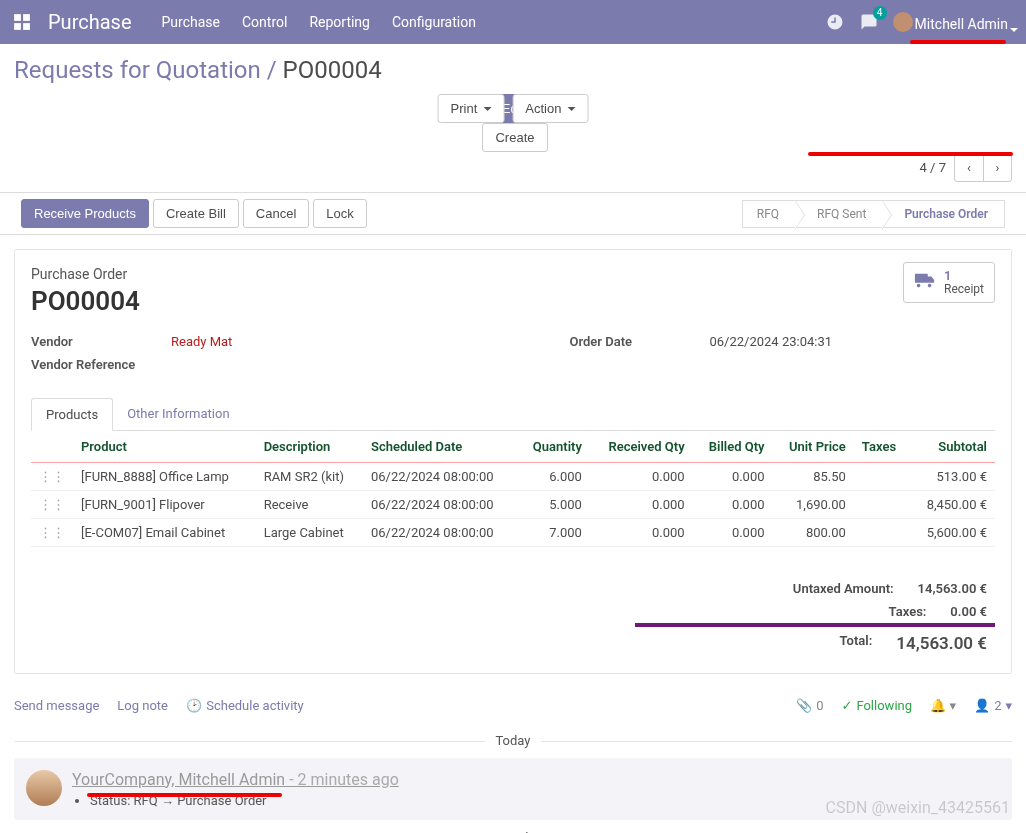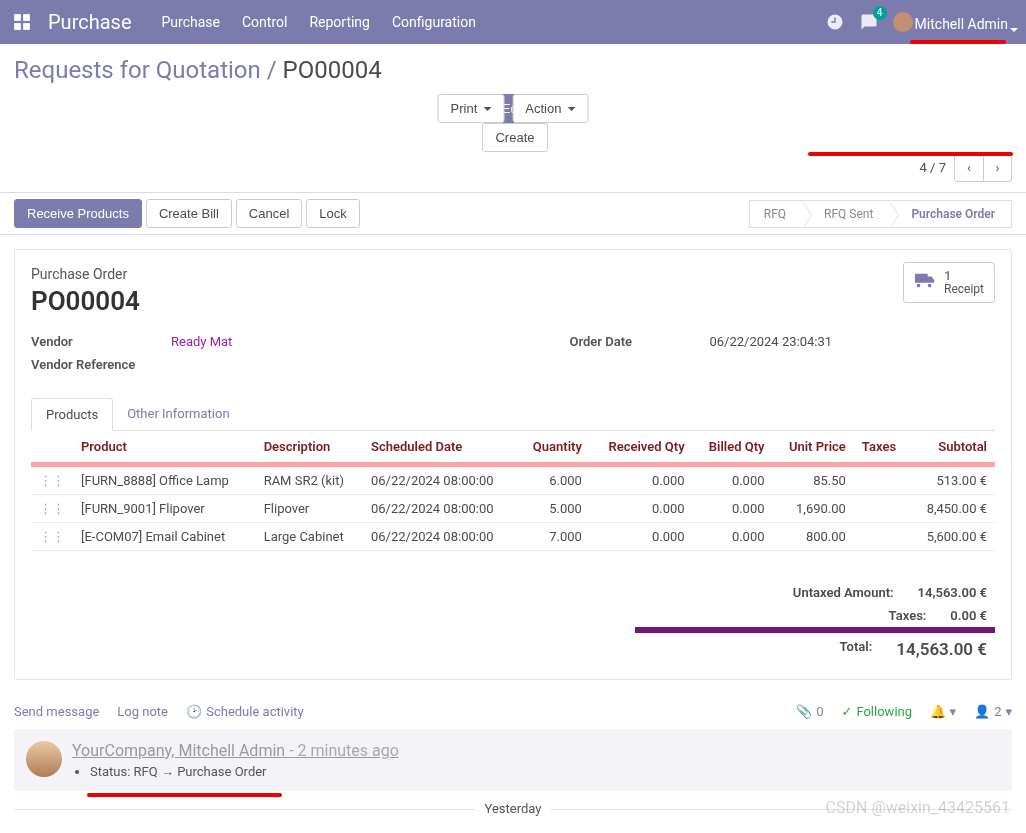--- a/index.html
+++ b/index.html
@@ -26,56 +26,56 @@
 .control-row { display: flex; align-items: center; padding: 4px 14px 10px; flex-direction: column; }
 .btn { background: #fff; border: 1px solid #ccc; border-radius: 3px; padding: 6px 12px; cursor: pointer; font-size: 13px; color: #4c4c4c; }
 .btn + .btn { margin-left: 4px; }
 .btn-primary { background: #7C7BAD; border-color: #7C7BAD; color: #fff; }
 .btn-drop::after { content: ""; display: inline-block; margin-left: 6px; vertical-align: 2px; border-left: 4px solid transparent; border-right: 4px solid transparent; border-top: 4px solid #555; }
 .center-actions { position: absolute; left: 50%; transform: translateX(-50%); display: flex; gap: 4px; }
 .pager { margin-left: auto; display: flex; align-items: center; gap: 8px; }
 .pager-nav { border: 1px solid #ccc; border-radius: 3px; display: flex; }
 .pager-btn { width: 28px; height: 28px; display: flex; align-items: center; justify-content: center; cursor: pointer; }
 .pager-btn + .pager-btn { border-left: 1px solid #ccc; }
-.action-bar { display: flex; align-items: center; padding: 6px 14px; border-top: 1px solid #ddd; border-bottom: 1px solid #ddd; background: #fff; position: relative; }
+.action-bar { display: flex; align-items: center; padding: 6px 21px; border-top: 1px solid #ddd; border-bottom: 1px solid #ddd; background: #fff; position: relative; }
 .status-arrows { margin-left: auto; display: flex; }
 .status-step { position: relative; padding: 6px 16px 6px 22px; font-size: 12px; color: #888; background: #fff; border-top: 1px solid #ddd; border-bottom: 1px solid #ddd; }
 .status-step:first-child { border-left: 1px solid #ddd; padding-left: 14px; }
 .status-step::after { content: ""; position: absolute; right: -9px; top: 0; width: 0; height: 0; border-top: 14px solid transparent; border-bottom: 14px solid transparent; border-left: 9px solid #fff; z-index: 2; }
 .status-step::before { content: ""; position: absolute; right: -10px; top: -1px; width: 0; height: 0; border-top: 15px solid transparent; border-bottom: 15px solid transparent; border-left: 10px solid #ddd; z-index: 1; }
 .status-step.active { color: #7C7BAD; font-weight: 600; border-right: 1px solid #ddd; }
 .status-step.active::after, .status-step.active::before { display: none; }
 .ru2 { top: 152px; left: 808px; width: 205px; }
 .form-sheet { margin: 14px; border: 1px solid #e5e5e5; background: #fafafa; border-radius: 2px; padding-bottom: 0; }
 .form-inner { background: #fff; padding: 16px; }
 .statbox { float: right; border: 1px solid #ccc; border-radius: 3px; padding: 6px 10px; display: flex; align-items: center; gap: 8px; cursor: pointer; margin-top: -4px; }
 .truck-icon svg { width: 22px; height: 18px; fill: #7C7BAD; }
 .statbox .n { color: #7C7BAD; font-weight: 600; font-size: 13px; line-height: 1; }
 .statbox .t { font-size: 12px; color: #555; }
 h1.po-name { font-size: 26px; font-weight: 600; margin: 4px 0 18px; color: #333; }
 .form-grid { display: flex; gap: 113px; margin-bottom: 18px; }
 .fg-col { flex: 1; }
 .fg-row { display: flex; margin-bottom: 8px; }
 .fg-label { width: 140px; font-weight: 600; font-size: 13px; color: #555; }
-.fg-val { color: #a21caf; }
+.fg-val { color: #b91c1c; }
 .fg-val.plain { color: #4c4c4c; }
 .tabs { display: flex; border-bottom: 1px solid #ddd; margin-bottom: 0; }
 .tab { padding: 8px 14px; cursor: pointer; color: #7C7BAD; font-size: 13px; }
 .tab.active { border: 1px solid #ddd; border-bottom-color: #fff; border-radius: 3px 3px 0 0; margin-bottom: -1px; background: #fff; color: #4c4c4c; }
 table.lines { width: 100%; border-collapse: collapse; font-size: 13px; }
-table.lines th { text-align: left; padding: 8px; font-weight: 600; background: #fff; border-bottom: 5px solid #fca5a5; color: #7f1d1d; }
+table.lines th { text-align: left; padding: 8px; font-weight: 600; background: #fff; border-bottom: 1px solid #fca5a5; color: #14532d; }
 table.lines th.r, table.lines td.r { text-align: right; }
 table.lines th:first-child { width: 20px; }
 table.lines td { padding: 6px 8px; border-bottom: 1px solid #eee; }
 .drag-handle { color: #999; cursor: grab; }
 .totals { margin-top: 30px; margin-left: auto; width: 360px; }
 .tot-row { display: flex; justify-content: space-between; padding: 4px 8px; font-size: 13px; }
 .tot-row.bold { font-weight: 600; }
 .tot-row .lbl { text-align: right; flex: 1; padding-right: 24px; }
-.tot-row.total { border-top: 6px solid #701a75; padding-top: 6px; }
+.tot-row.total { border-top: 4px solid #701a75; padding-top: 6px; }
 .tot-row.total .val { font-size: 17px; }
 .chatter { margin: 14px; }
 .chatter-top { display: flex; align-items: center; padding: 10px 0; gap: 18px; color: #7C7BAD; font-size: 13px; }
 .chatter-top .spacer { flex: 1; }
 .chatter-top .item { cursor: pointer; display: flex; align-items: center; gap: 4px; }
 .chatter-top .dim { color: #888; }
 .following { color: #28a745; }
 .divider { text-align: center; color: #555; font-size: 13px; position: relative; margin: 10px 0; }
 .divider::before { content: ""; position: absolute; left: 0; right: 0; top: 50%; border-top: 1px solid #e5e5e5; z-index: 0; }
 .divider span { background: #fff; padding: 0 10px; position: relative; z-index: 1; }
@@ -227,21 +227,21 @@
             <td class="r">6.000</td>
             <td class="r">0.000</td>
             <td class="r">0.000</td>
             <td class="r">85.50</td>
             <td></td>
             <td class="r">513.00 €</td>
           </tr>
           <tr>
             <td class="drag-handle">⋮⋮</td>
             <td>[FURN_9001] Flipover</td>
-            <td>Flipover</td>
+            <td>Receive</td>
             <td>06/22/2024 08:00:00</td>
             <td class="r">5.000</td>
             <td class="r">0.000</td>
             <td class="r">0.000</td>
             <td class="r">1,690.00</td>
             <td></td>
             <td class="r">8,450.00 €</td>
           </tr>
           <tr>
             <td class="drag-handle">⋮⋮</td>
@@ -286,20 +286,21 @@
       </span>
     <span class="spacer"></span>
     <span class="item dim">
         <span>📎</span>
         <span>0</span>
       </span>
     <span class="item following">✓ <span>Following</span></span>
     <span class="item dim">🔔 ▾</span>
     <span class="item"><span>👤</span><span>2</span> ▾</span>
   </div>
+  <div class="divider"><span>Today</span></div>
   <div class="msg">
     <div class="msg-avatar"></div>
     <div class="msg-body">
       <div class="msg-name"><span>YourCompany, Mitchell Admin</span> <span class="tm">- 2 minutes ago</span></div>
       <ul>
           <li>Status: RFQ → Purchase Order</li>
         </ul>
     </div>
   </div>
   <div class="divider"><span>Yesterday</span></div>

